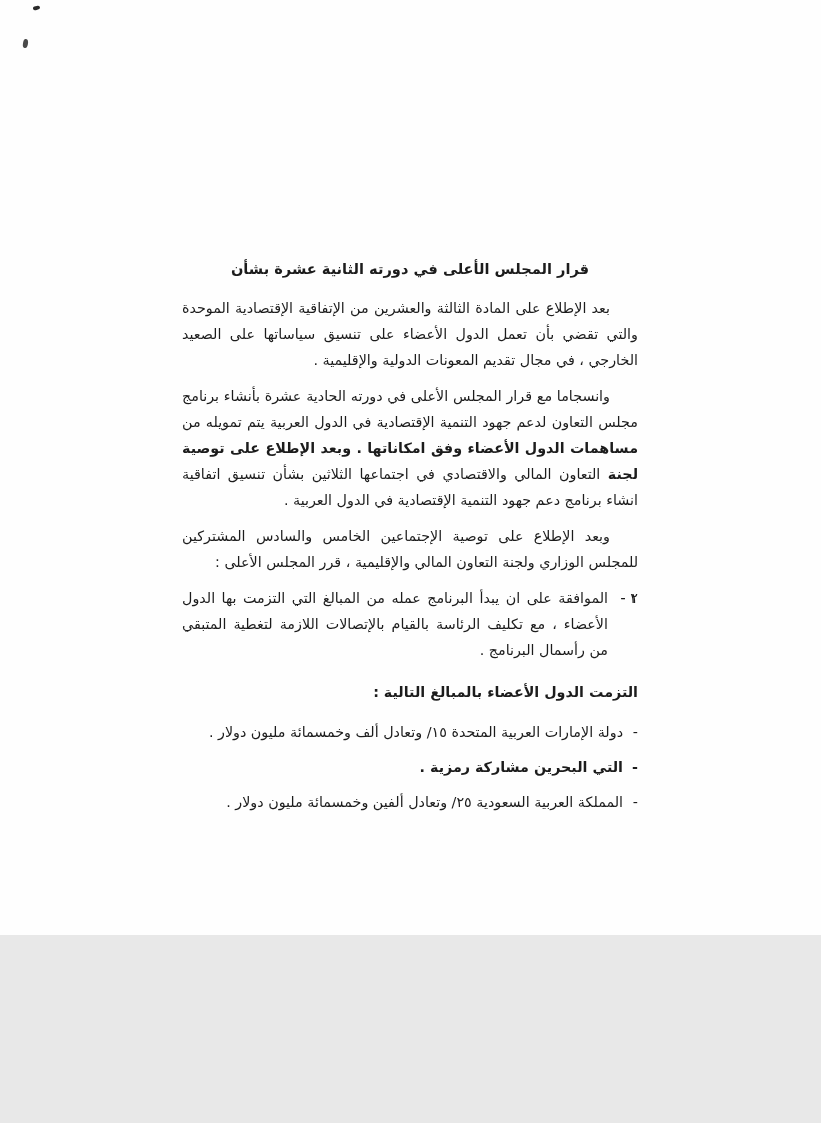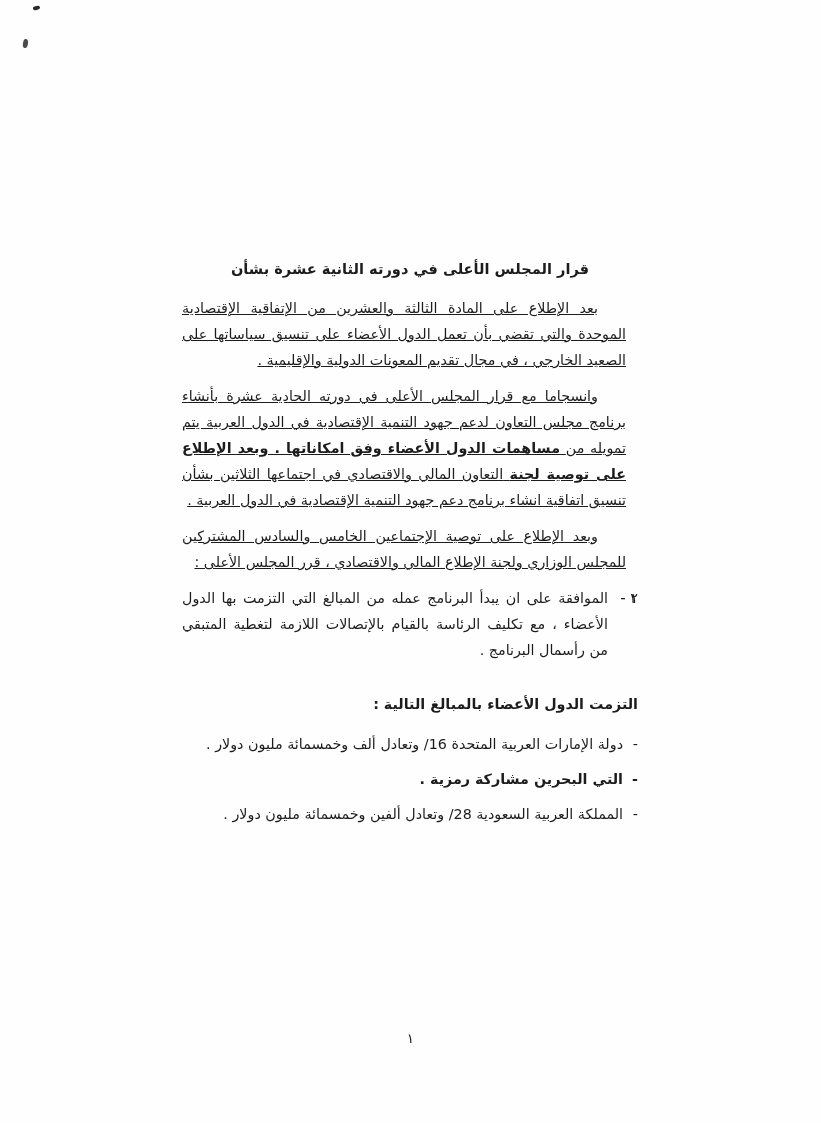--- a/index.html
+++ b/index.html
@@ -4,21 +4,21 @@
 <style>
   * { box-sizing: border-box; }
   html, body { margin: 0; padding: 0; }
   body {
     width: 821px; height: 1123px;
     background: #e8e8e8;
     font-family: "DejaVu Sans", sans-serif;
   }
   .page {
     position: relative;
-    width: 821px; height: 1123px;
+    width: 821px; height: 935px;
     background: #fefefdf
   }
   .page {
     background: #fefefe;
     color: #1c1c1c;
     overflow: hidden;
   }
 
   
   .speck { position: absolute; background: #2a2a2a; border-radius: 40% 60% 50% 50%; }
@@ -38,43 +38,42 @@
   .title {
     text-align: center;
     font-weight: 700;
     font-size: 14.6px;
     letter-spacing: .2px;
     margin-bottom: 13px;
   }
   .title .t-line { white-space: nowrap; }
 
   p.para {
-    margin: 0 12px 10px 0;
+    margin: 0 0 10px 0;
     text-align: justify;
-    text-decoration: underline;
   }
   p.para.indent { text-indent: 28px; }
   p.para b { font-weight: 700; }
 
   .decisions { margin-top: 2px; }
   .decision {
     position: relative;
     padding-right: 30px;
     text-align: justify;
     margin: 0 0 8px 0;
   }
   .decision .num {
     position: absolute;
     right: 0; top: 0;
     white-space: nowrap;
   }
 
   .commit-heading {
     font-weight: 700;
-    margin: 28px 0 14px 0;
+    margin: 16px 0 14px 0;
   }
 
   .commitment {
     position: relative;
     padding-right: 15px;
     text-align: justify;
     margin: 0 0 9px 0;
   }
   .commitment .dash { position: absolute; right: 0; top: 0; }
   .commitment.bold { font-weight: 700; }
@@ -104,46 +103,46 @@
     </div>
 
     <p class="para indent">بعد الإطلاع على المادة الثالثة والعشرين من الإتفاقية الإقتصادية الموحدة والتي تقضي بأن تعمل الدول الأعضاء على تنسيق سياساتها على الصعيد الخارجي ، في مجال تقديم المعونات الدولية والإقليمية .</p>
 
     <p class="para indent">
       <span>وانسجاما مع قرار المجلس الأعلى في دورته الحادية عشرة بأنشاء برنامج مجلس التعاون لدعم جهود التنمية الإقتصادية في الدول العربية يتم تمويله من</span>
       <b>مساهمات الدول الأعضاء وفق امكاناتها . وبعد الإطلاع على توصية لجنة</b>
       <span>التعاون المالي والاقتصادي في اجتماعها الثلاثين بشأن تنسيق اتفاقية انشاء برنامج دعم جهود التنمية الإقتصادية في الدول العربية .</span>
     </p>
 
-    <p class="para indent">وبعد الإطلاع على توصية الإجتماعين الخامس والسادس المشتركين للمجلس الوزاري ولجنة الإطلاع المالي والاقتصادي ، قرر المجلس الأعلى :</p>
+    <p class="para indent">وبعد الإطلاع على توصية الإجتماعين الخامس والسادس المشتركين للمجلس الوزاري ولجنة التعاون المالي والإقليمية ، قرر المجلس الأعلى :</p>
 
     <div class="decisions">
       <div class="decision">
         <span class="num">١ -</span>
       </div>
       <div class="decision">
         <span class="num">٢ -</span>
         <span>الموافقة على ان يبدأ البرنامج عمله من المبالغ التي التزمت بها الدول الأعضاء ، مع تكليف الرئاسة بالقيام بالإتصالات اللازمة لتغطية المتبقي من رأسمال البرنامج .</span>
       </div>
     </div>
 
     <div class="commit-heading">التزمت الدول الأعضاء بالمبالغ التالية :</div>
 
     <div>
       <div class="commitment">
         <span class="dash">-</span>
-        <span>دولة الإمارات العربية المتحدة 16/ وتعادل ألف وخمسمائة مليون دولار .</span>
+        <span>دولة الإمارات العربية المتحدة ١٥/ وتعادل ألف وخمسمائة مليون دولار .</span>
       </div>
       <div class="commitment bold">
         <span class="dash">-</span>
         <span>التي البحرين مشاركة رمزية .</span>
       </div>
       <div class="commitment">
         <span class="dash">-</span>
-        <span>المملكة العربية السعودية 28/ وتعادل ألفين وخمسمائة مليون دولار .</span>
+        <span>المملكة العربية السعودية ٢٥/ وتعادل ألفين وخمسمائة مليون دولار .</span>
       </div>
     </div>
 
   </div>
 
   <div class="page-number">١</div>
 
 </div>
 
 </body></html>

